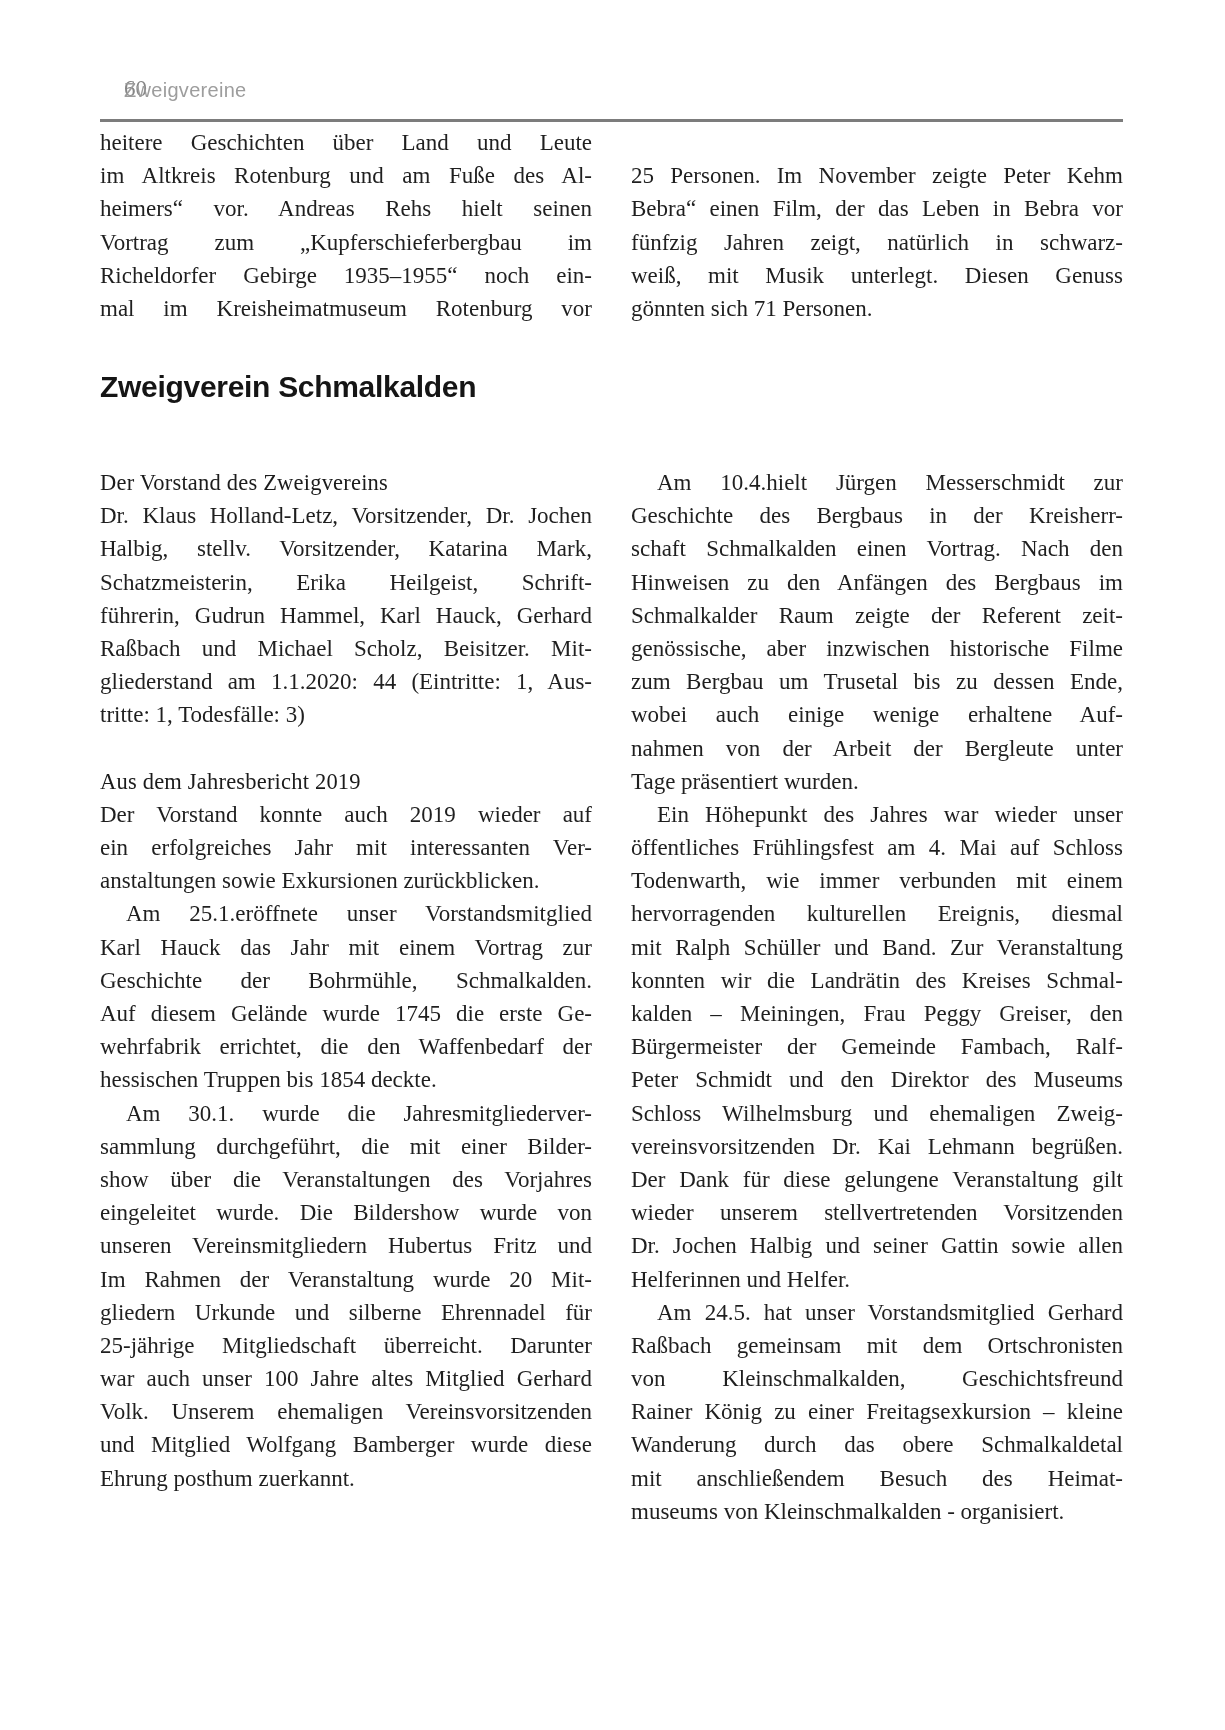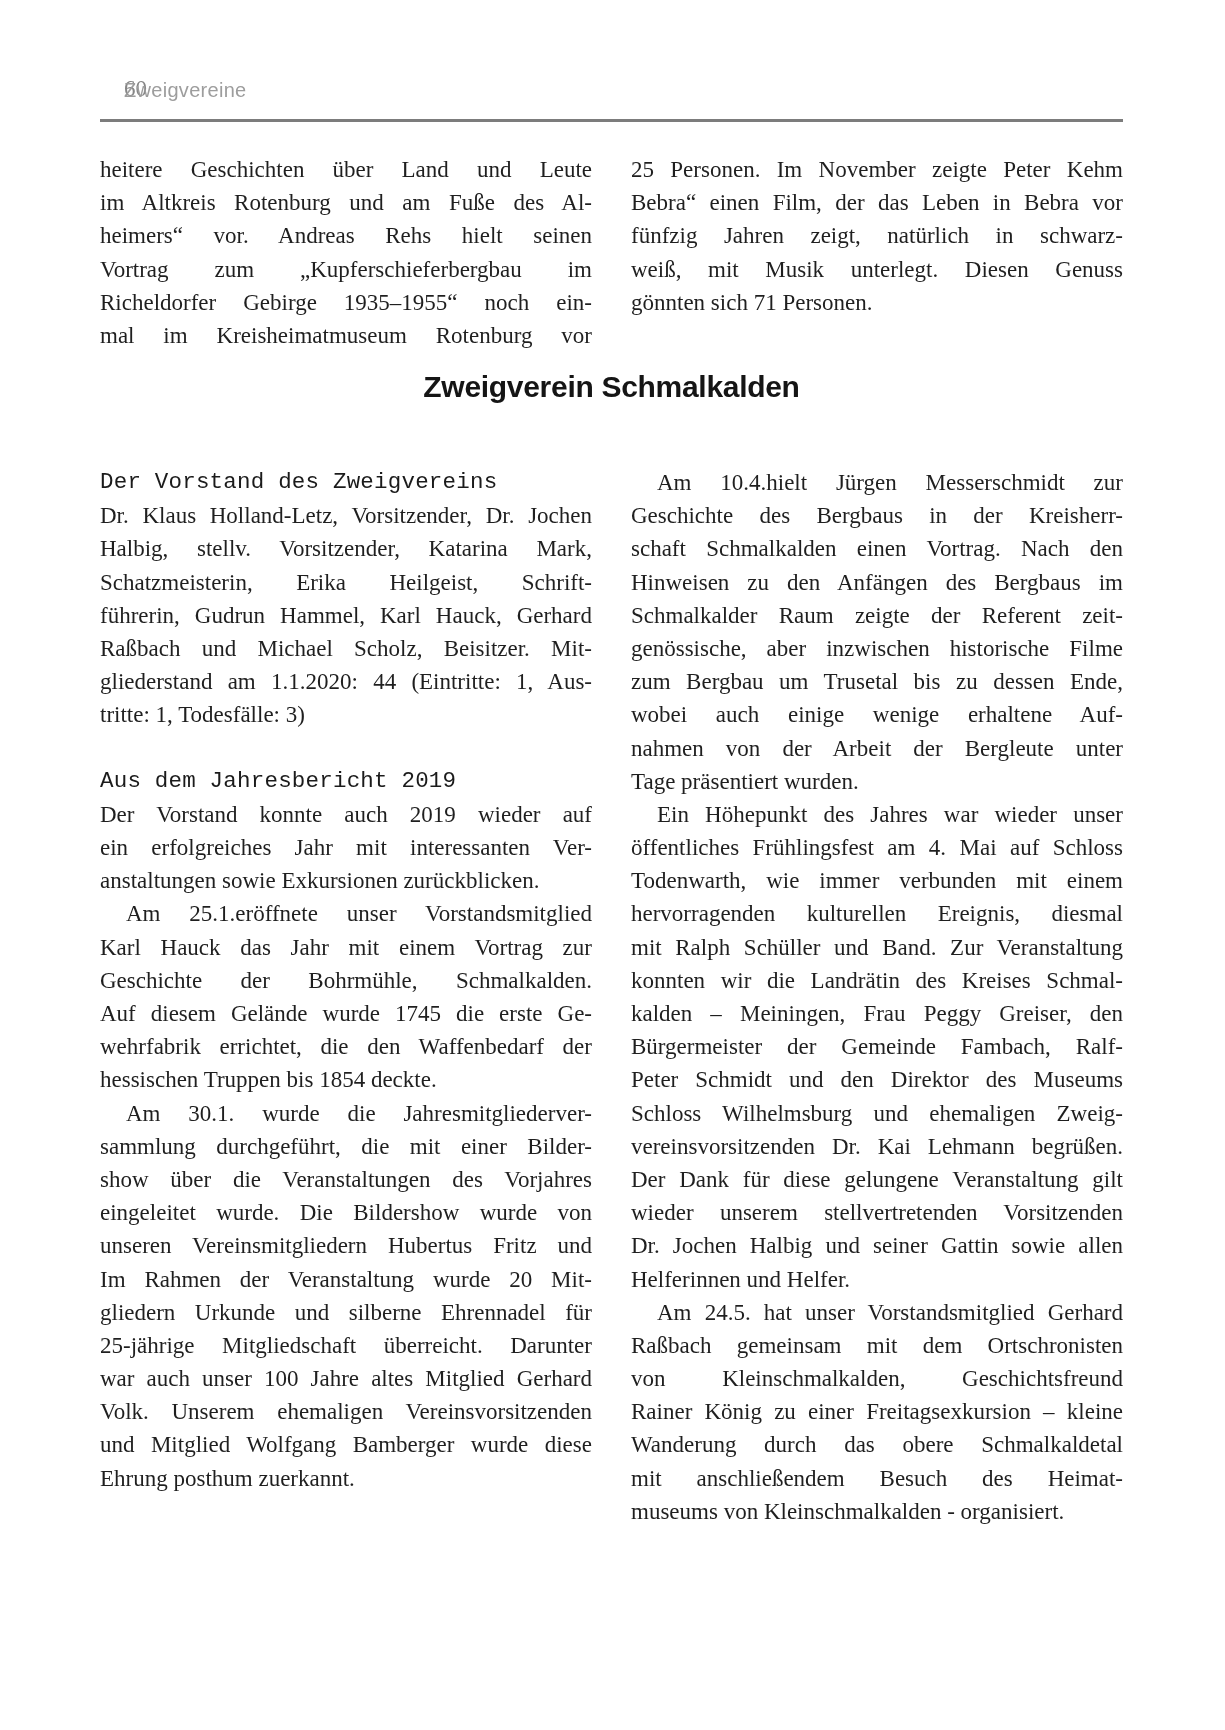--- a/index.html
+++ b/index.html
@@ -10,36 +10,36 @@
   }
   
   .pagehead { position:absolute; left:100px; top:74px; width:1023px; height:32px;margin-left:24px; }
   .pagenum  { position:absolute; left:0; top:0; font:23px/30px "Liberation Serif","DejaVu Serif",serif; color:#868686; }
   .runhead  { position:absolute; left:0; right:0; top:3px; text-align:left;
               font:20px/26px "Liberation Sans","DejaVu Sans",sans-serif; color:#9d9d9d; letter-spacing:0.3px; }
   .rule { position:absolute; left:100px; top:119px; width:1023px; height:3px; background:#7c7c7c; }
 
   
   .twocol { position:absolute; left:100px; width:1023px; display:flex; gap:39px; }
-  .intro  { top:153px; }
+  .intro  { top:126px;align-items:flex-end; }
   .mainsec{ top:466px; }
   .col { width:492px; }
 
   
   .secheading {
-    position:absolute; left:100px; top:366px; width:1023px; text-align:center;
+    position:absolute; left:100px; top:366px; width:1023px; 
     font:700 30px/42px "Liberation Sans","DejaVu Sans",sans-serif; color:#151515; letter-spacing:-0.3px;
   }
 
   
   .bl  { height:33.2px; font:23px/33.2px "Liberation Serif","DejaVu Serif",serif; color:#1f1f1f; }
   .just{ text-align:justify; text-align-last:justify; }
   .end { text-align:justify; text-align-last:left; }
   .ind { text-indent:26px; }
-  .sub { font-family:Liberation Mono, monospace; font-size:22.5px; color:#1b1b1b; letter-spacing:0.2px; }
+  .sub { font-family:Liberation Serif, serif; font-size:22.5px; color:#1b1b1b; letter-spacing:0.2px; }
   .gapline { }
 </style>
 </head>
 <body>
 
 <div id="page">
 
   <div class="pagehead">
     <span class="pagenum">60</span>
     <span class="runhead">Zweigvereine</span>

